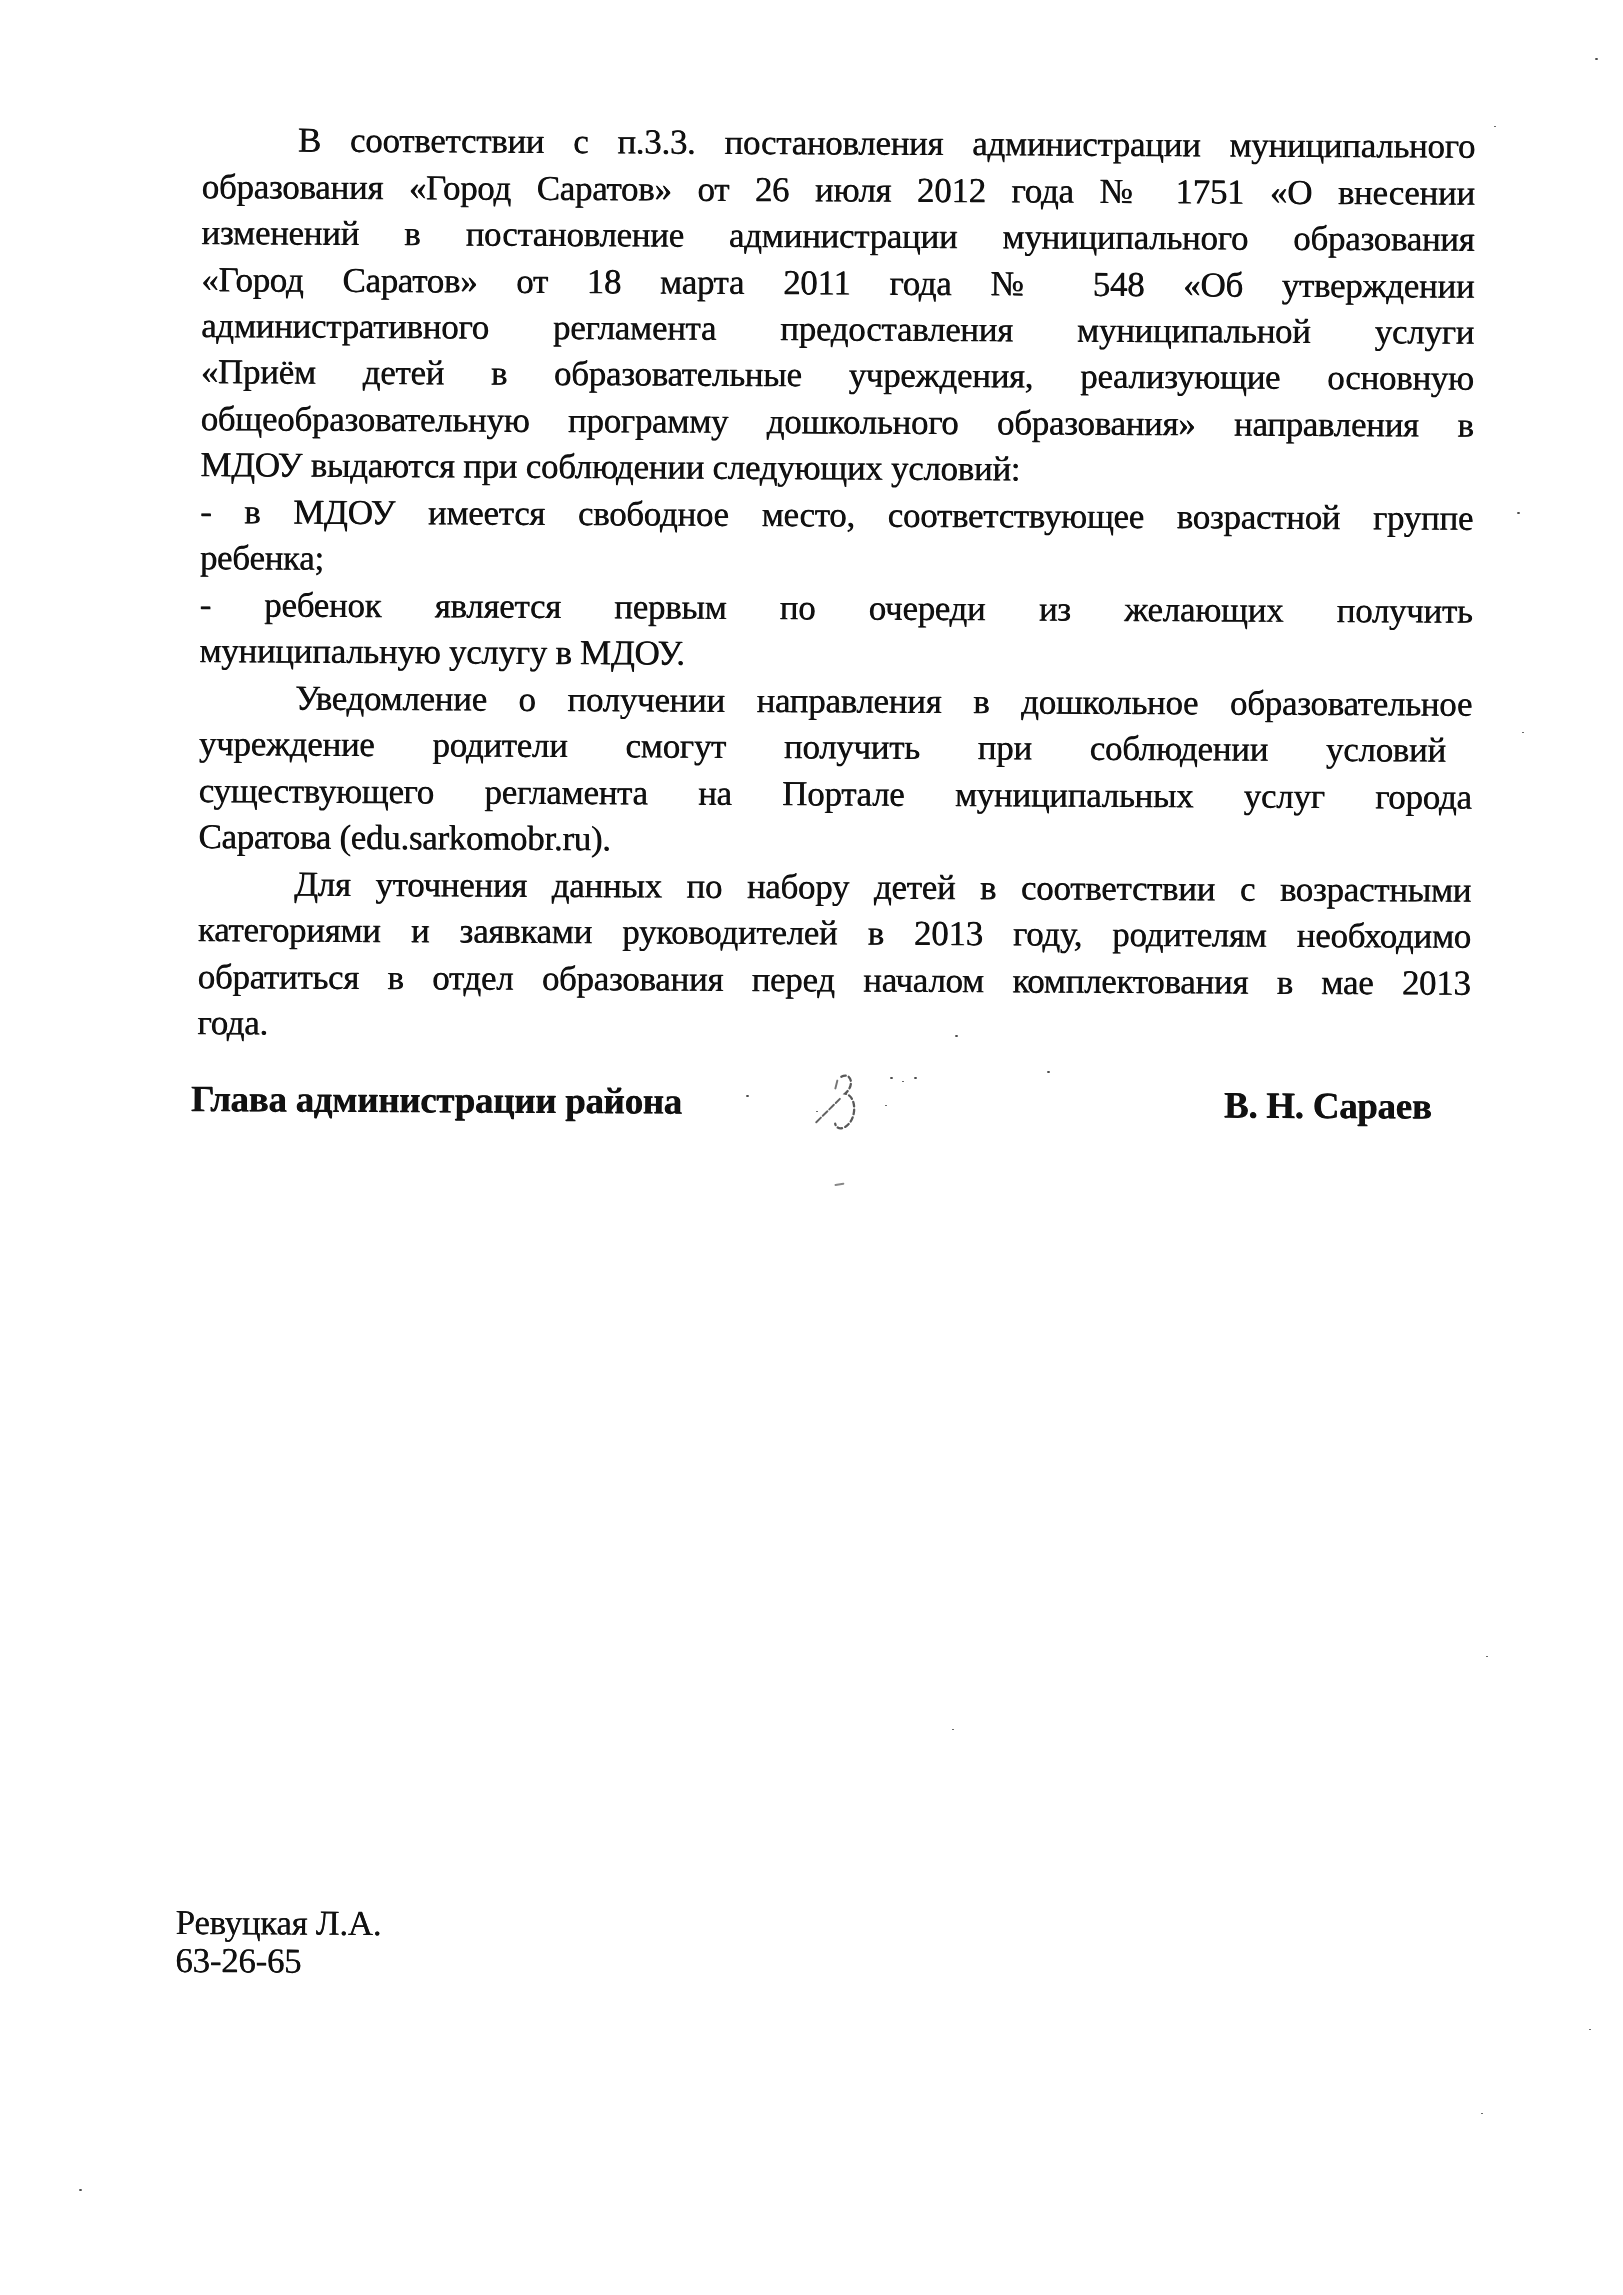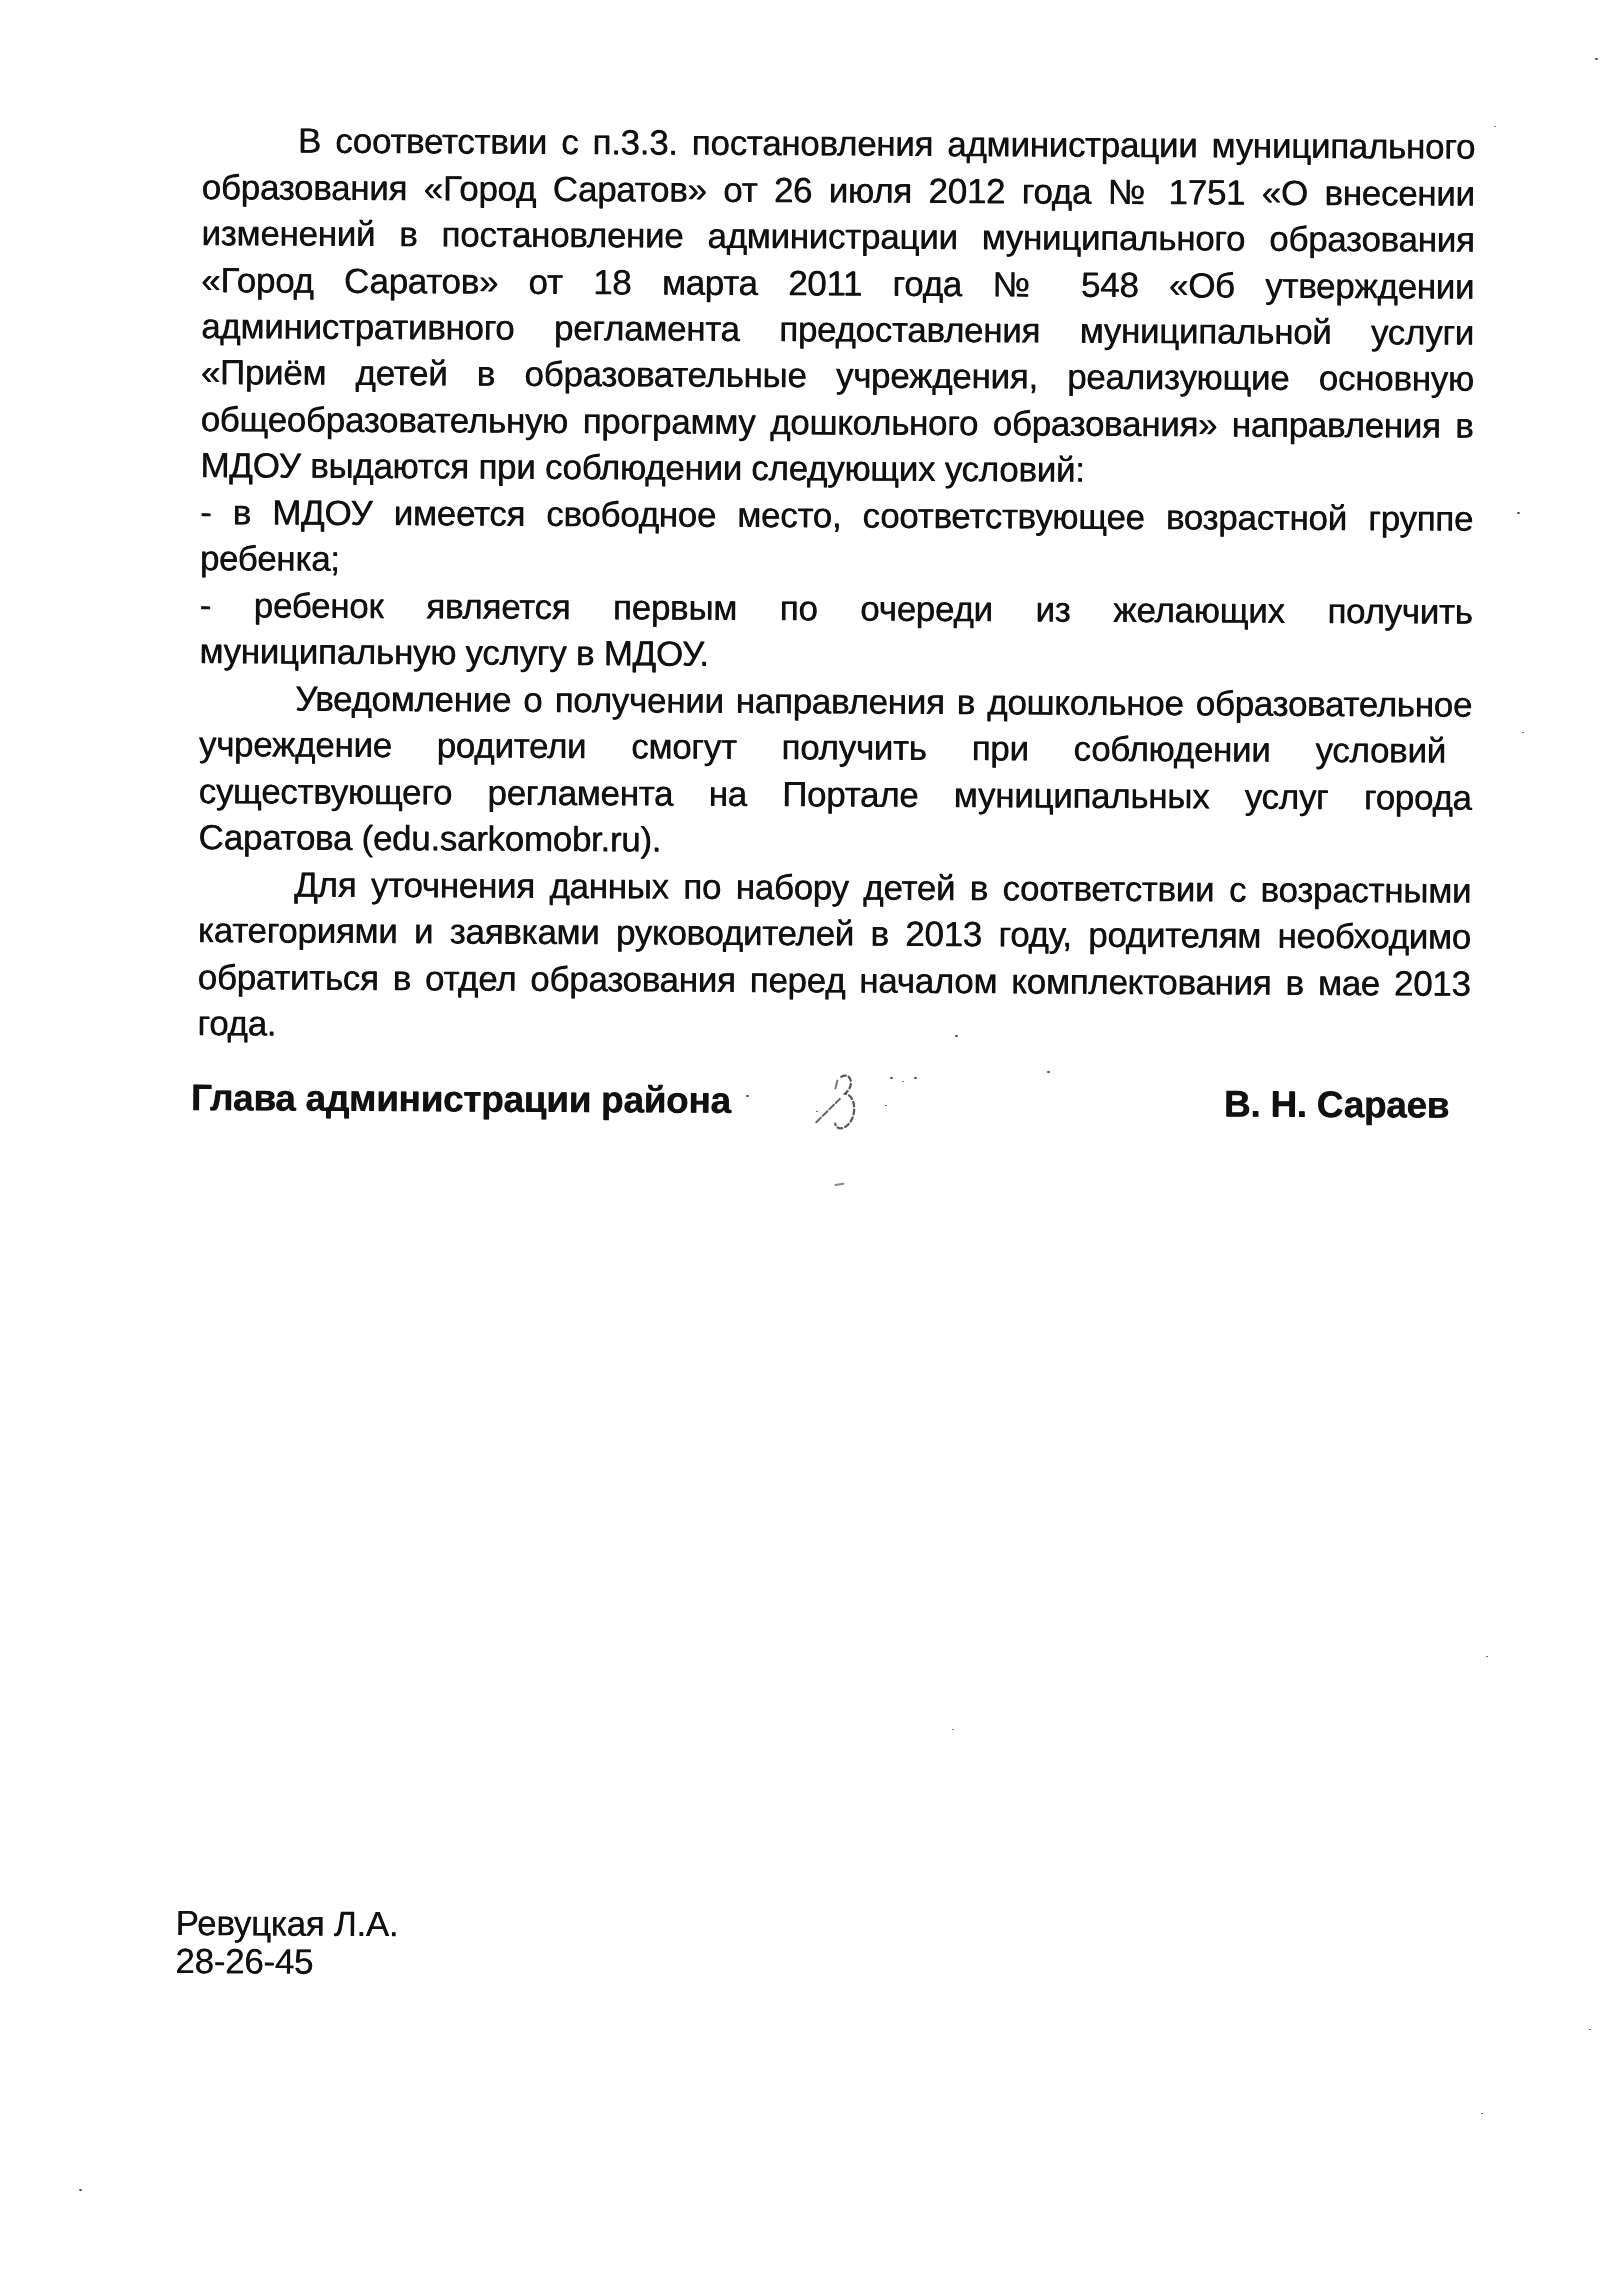--- a/index.html
+++ b/index.html
@@ -1,21 +1,21 @@
 <!DOCTYPE html>
 <html style="font-size:10.5px"><head>
 <meta charset="utf-8">
 <style>
   html,body { margin:0; padding:0; background:#e8e8e8; }
   .page {
     position:relative;
     width:1623px; height:2295px;
     background:#ffffff;
     overflow:hidden;
-    font-family:Liberation Sans, sans-serif;
+    font-family:Liberation Serif, serif;
     color:#111;
   }
   .tilt {
     position:absolute; inset:0;
     transform:rotate(0.3deg);
     transform-origin:203px 124px;
   }
   .line {
     position:absolute;
     left:202px;
@@ -96,21 +96,21 @@
 
     <svg class="sig-mark" width="79" height="137" viewBox="0 0 120 210">
       <path d="M52 22 C 66 14, 74 34, 58 48 C 78 52, 76 92, 56 100 C 50 103, 44 100, 43 94" fill="none" stroke="#3c3c3c" stroke-width="3.5" opacity="0.85" stroke-linecap="round" stroke-dasharray="7 5"></path>
       <path d="M14 92 L 50 56" fill="none" stroke="#3c3c3c" stroke-width="3" opacity="0.8" stroke-linecap="round" stroke-dasharray="10 4"></path>
       <path d="M46 28 L 43 40" fill="none" stroke="#3c3c3c" stroke-width="3" opacity="0.7" stroke-linecap="round"></path>
       <path d="M44 188 L 56 186" fill="none" stroke="#555" stroke-width="3" opacity="0.7" stroke-linecap="round"></path>
     </svg>
 
     <div class="contact contact-name">Ревуцкая Л.А.</div>
 
-    <div class="contact contact-phone">28-26-45</div>
+    <div class="contact contact-phone">63-26-65</div>
 
   </div>
 <div class="speck" style="left: 1595px; top: 58px; width: 2.6px; height: 2px;"></div>
     <div class="speck" style="left: 1494px; top: 126px; width: 2px; height: 1.3px;"></div>
     <div class="speck" style="left: 1517px; top: 512px; width: 2.6px; height: 2px;"></div>
     <div class="speck" style="left: 1522px; top: 732px; width: 2px; height: 1.3px;"></div>
     <div class="speck" style="left: 955px; top: 1035px; width: 2.6px; height: 2px;"></div>
     <div class="speck" style="left: 1047px; top: 1071px; width: 2.6px; height: 2px;"></div>
     <div class="speck" style="left: 890px; top: 1077px; width: 2.6px; height: 2px;"></div>
     <div class="speck" style="left: 902px; top: 1081px; width: 2px; height: 1.3px;"></div>

